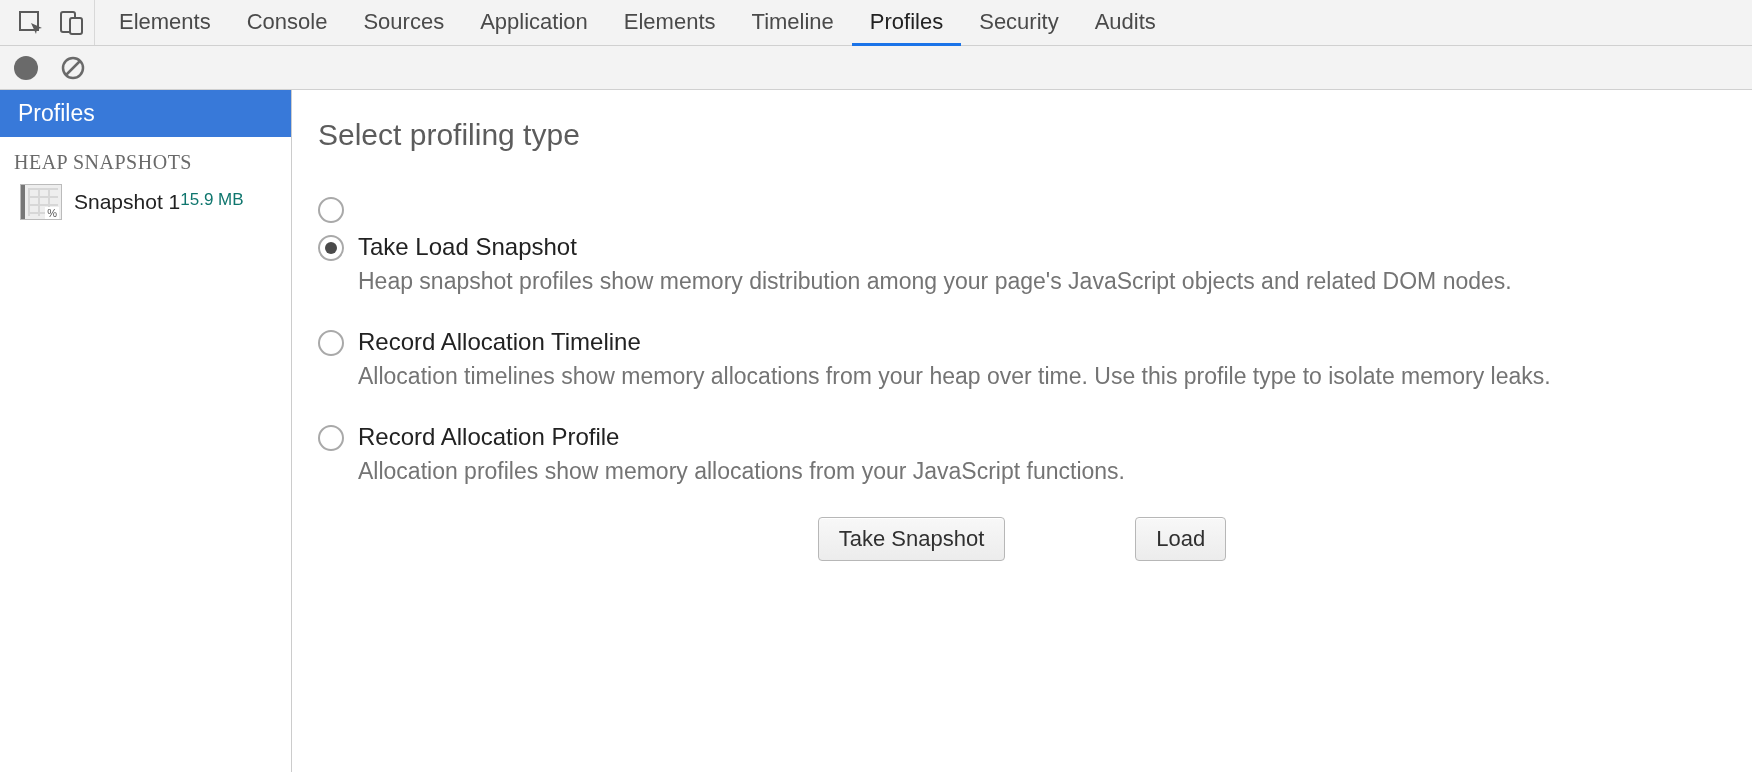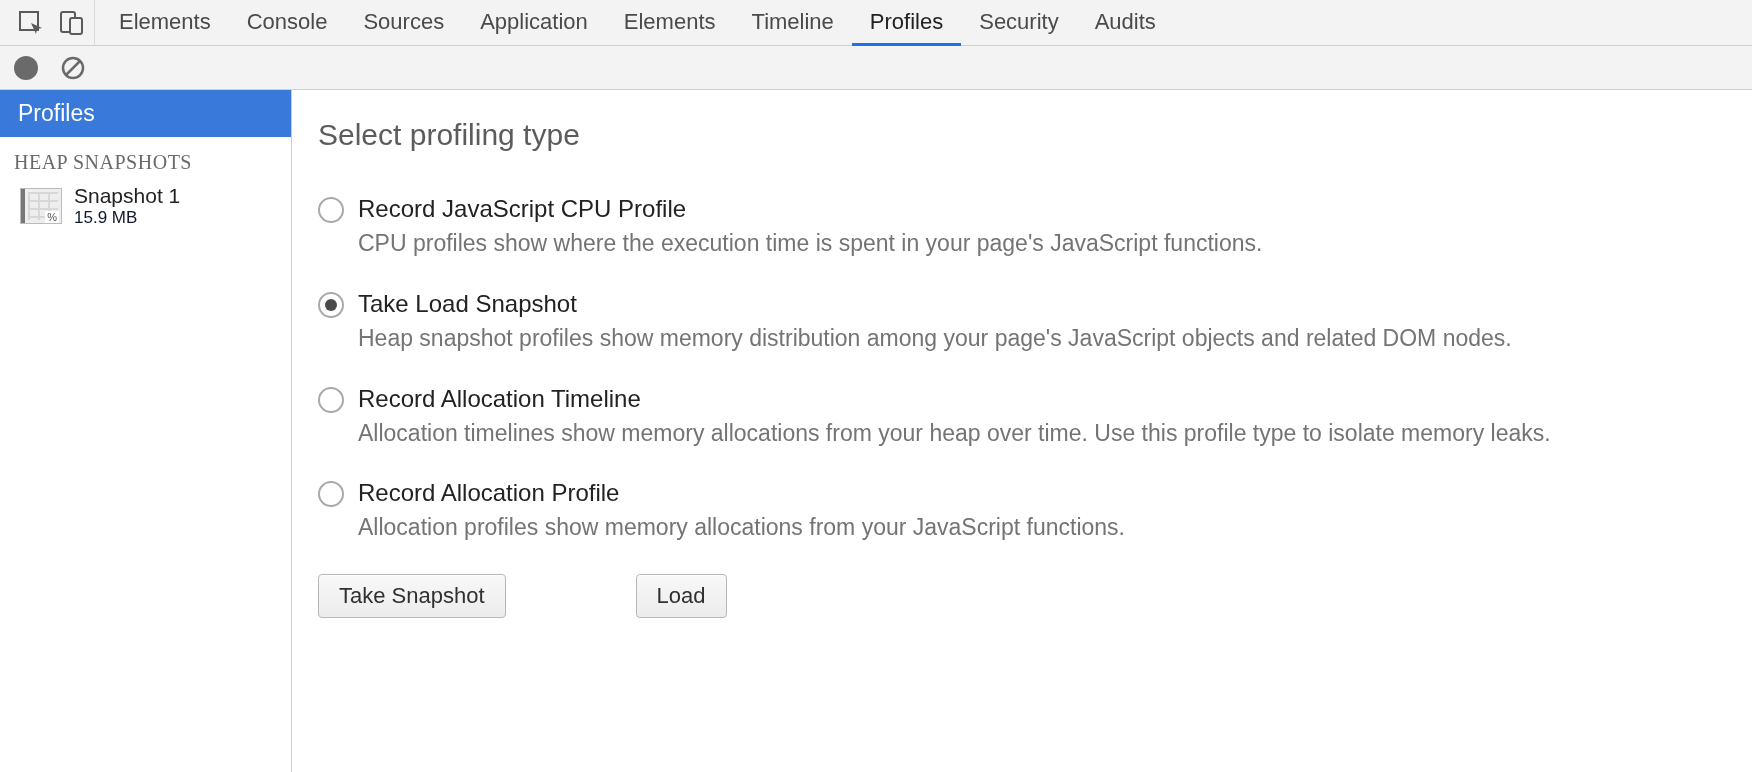--- a/index.html
+++ b/index.html
@@ -122,25 +122,25 @@
   .snapshot-thumb::after {
     content: "%";
     position: absolute;
     right: 2px; bottom: 0;
     font-size: 11px;
     color: #555;
     background: #fff;
     padding: 0 2px;
   }
   .snapshot-text {
-    display: flex; flex-direction: column;
+    display: flex; 
     line-height: 1.15;
   }
   .snapshot-name { font-size: 21px; color: #222; }
-  .snapshot-size { font-size: 17px; color: #0f172a; }
+  .snapshot-size { font-size: 17px; color: #0f766e; }
 
   
   .main {
     flex: 1;
     padding: 28px 26px;
     overflow: auto;
   }
   .main h1 {
     font-size: 30px;
     font-weight: 400;
@@ -178,20 +178,21 @@
     font-size: 23px;
     color: #747474;
     margin-bottom: 22px;
     line-height: 1.25;
   }
 
   .button-row {
     display: flex;
     gap: 130px;
     margin-top: 8px;
+    justify-content: center;
   }
   button.devtools-btn {
     font-family: inherit;
     font-size: 22px;
     color: #303030;
     background: linear-gradient(#f8f8f8,#ececec);
     border: 1px solid #b7b7b7;
     border-radius: 4px;
     padding: 8px 20px;
     cursor: default;
@@ -252,24 +253,20 @@
         <span class="snapshot-size">15.9 MB</span>
       </div>
     </div>
   </div>
 
   <div class="main">
     <h1>Select profiling type</h1>
     <div id="options">
         <div class="option">
           <div class="radio"></div>
-          <div class="option-text">
-            <div class="opt-title">Record JavaScript CPU Profile</div>
-            <div class="opt-desc">CPU profiles show where the execution time is spent in your page's JavaScript functions.</div>
-          </div>
         </div>
         <div class="option">
           <div class="radio checked"></div>
           <div class="option-text">
             <div class="opt-title">Take Load Snapshot</div>
             <div class="opt-desc">Heap snapshot profiles show memory distribution among your page's JavaScript objects and related DOM nodes.</div>
           </div>
         </div>
         <div class="option">
           <div class="radio"></div>

